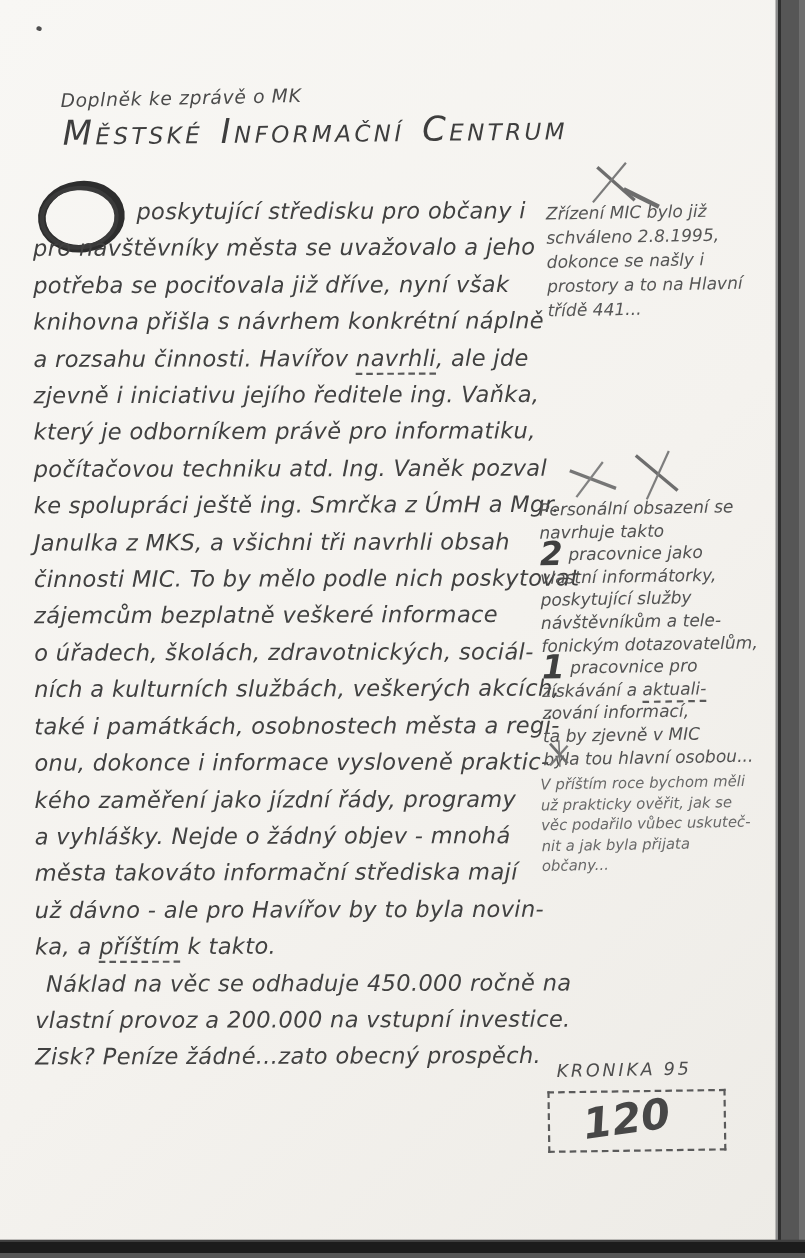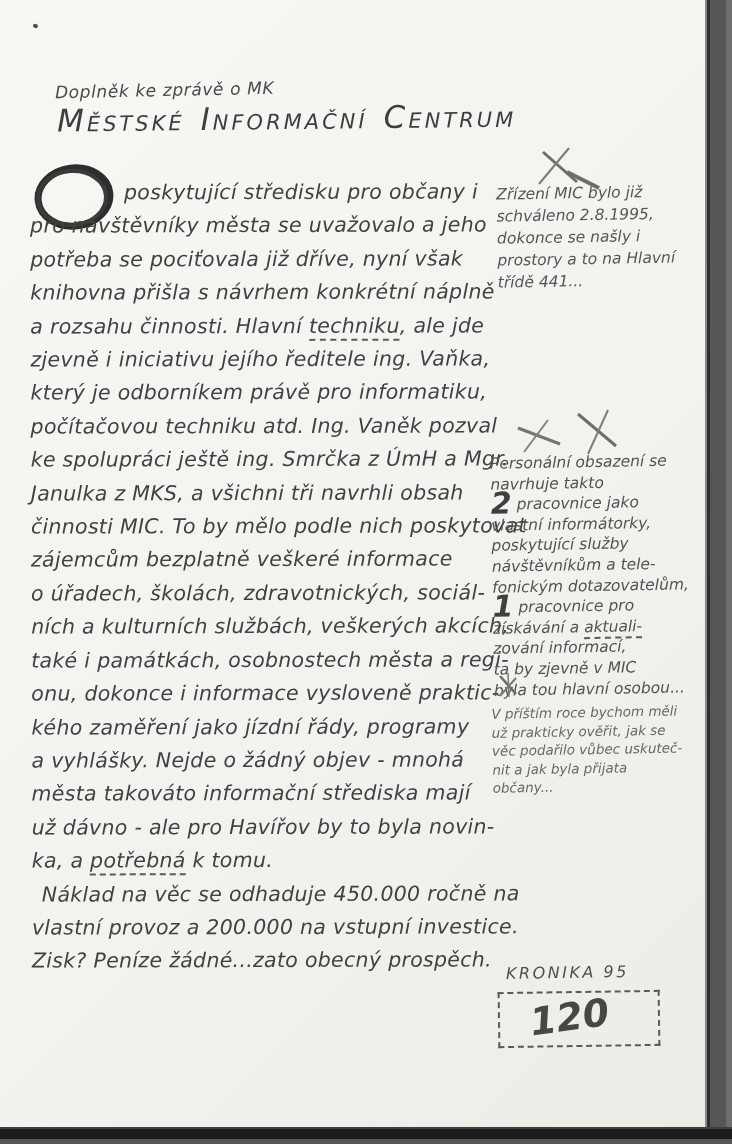--- a/index.html
+++ b/index.html
@@ -61,37 +61,37 @@
   <svg class="dropcap" width="90" height="70" viewBox="0 0 90 70">
     <ellipse cx="44" cy="34" rx="36" ry="29" fill="none" stroke="#2d2d2d" stroke-width="7" transform="rotate(-7 44 34)"></ellipse>
     <ellipse cx="42" cy="35" rx="34" ry="27" fill="none" stroke="#3a3a3a" stroke-width="4" transform="rotate(-4 42 35)"></ellipse>
   </svg>
 
   <div class="body-lines">
       <div class="hand-line"><span>poskytující středisku pro občany i</span></div>
       <div class="hand-line"><span>pro návštěvníky města se uvažovalo a jeho</span></div>
       <div class="hand-line"><span>potřeba se pociťovala již dříve, nyní však</span></div>
       <div class="hand-line"><span>knihovna přišla s návrhem konkrétní náplně</span></div>
-      <div class="hand-line"><span>a rozsahu činnosti. Hlavní </span><span class="dashed-underline">techniku</span><span>, ale jde</span></div>
+      <div class="hand-line"><span>a rozsahu činnosti. Havířov </span><span class="dashed-underline">navrhli</span><span>, ale jde</span></div>
       <div class="hand-line"><span>zjevně i iniciativu jejího ředitele ing. Vaňka,</span></div>
       <div class="hand-line"><span>který je odborníkem právě pro informatiku,</span></div>
       <div class="hand-line"><span>počítačovou techniku atd. Ing. Vaněk pozval</span></div>
       <div class="hand-line"><span>ke spolupráci ještě ing. Smrčka z ÚmH a Mgr.</span></div>
       <div class="hand-line"><span>Janulka z MKS, a všichni tři navrhli obsah</span></div>
       <div class="hand-line"><span>činnosti MIC. To by mělo podle nich poskytovat</span></div>
       <div class="hand-line"><span>zájemcům bezplatně veškeré informace</span></div>
       <div class="hand-line"><span>o úřadech, školách, zdravotnických, sociál-</span></div>
       <div class="hand-line"><span>ních a kulturních službách, veškerých akcích,</span></div>
       <div class="hand-line"><span>také i památkách, osobnostech města a regi-</span></div>
       <div class="hand-line"><span>onu, dokonce i informace vysloveně praktic-</span></div>
       <div class="hand-line"><span>kého zaměření jako jízdní řády, programy</span></div>
       <div class="hand-line"><span>a vyhlášky. Nejde o žádný objev - mnohá</span></div>
       <div class="hand-line"><span>města takováto informační střediska mají</span></div>
       <div class="hand-line"><span>už dávno - ale pro Havířov by to byla novin-</span></div>
-      <div class="hand-line"><span>ka, a </span><span class="dashed-underline">potřebná</span><span> k tomu.</span></div>
+      <div class="hand-line"><span>ka, a </span><span class="dashed-underline">příštím</span><span> k takto.</span></div>
       <div class="hand-line indent"><span>Náklad na věc se odhaduje 450.000 ročně na</span></div>
       <div class="hand-line"><span>vlastní provoz a 200.000 na vstupní investice.</span></div>
       <div class="hand-line"><span>Zisk? Peníze žádné...zato obecný prospěch.</span></div>
     </div>
 
   <svg class="mark" style="left:533px;top:144px" width="74" height="52" viewBox="0 0 74 52">
     <line x1="10" y1="8" x2="44" y2="38" stroke="#6d6d6d" stroke-width="3"></line>
     <line x1="36" y1="4" x2="6" y2="40" stroke="#7a7a7a" stroke-width="2"></line>
     <line x1="34" y1="28" x2="66" y2="44" stroke="#6d6d6d" stroke-width="4"></line>
   </svg>

